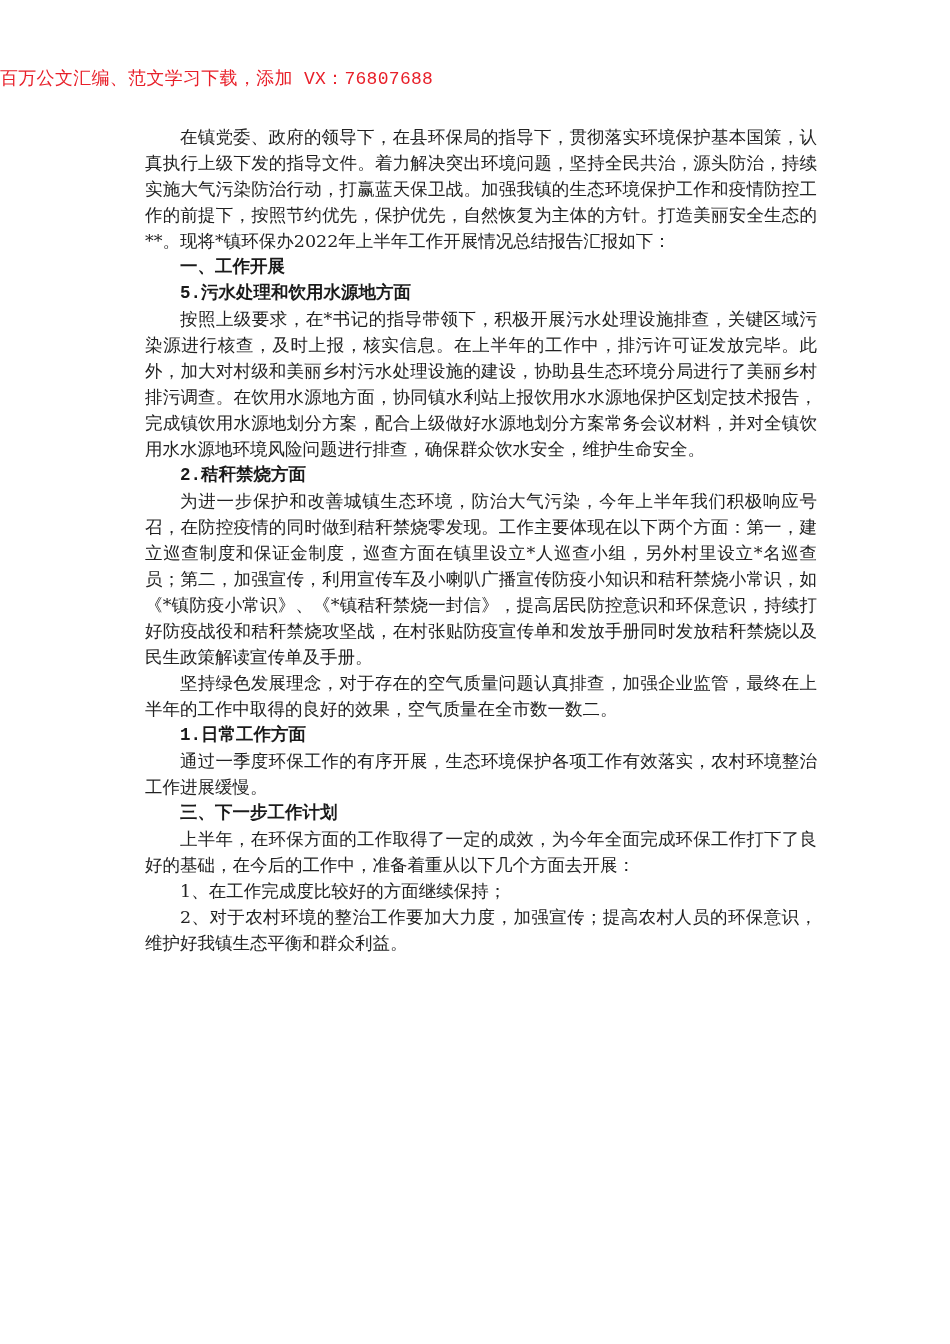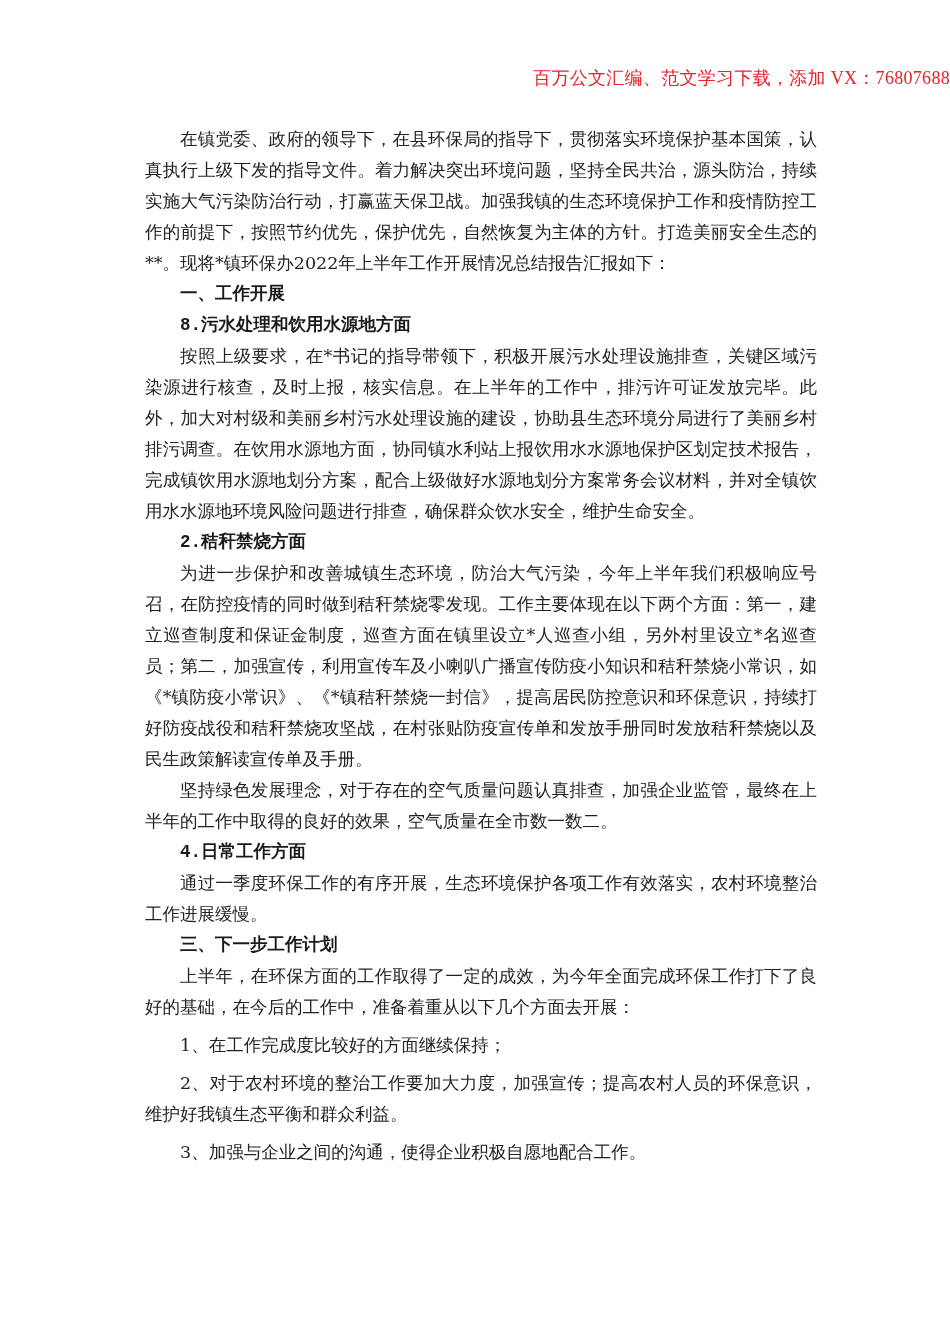--- a/index.html
+++ b/index.html
@@ -1,51 +1,50 @@
 <!DOCTYPE html>
 <html><head>
   <meta charset="utf-8">
   <style>
     html, body { margin: 0; padding: 0; background: #ffffff; }
     body { width: 950px; height: 1344px; position: relative; overflow: hidden; }
     .header {
       position: absolute; top: 66px; left: 0; width: 950px;
-      text-align: right; color: #e8202a;
-      font-family: Liberation Serif, serif;
+      text-align: left; color: #e8202a;
+      font-family: Liberation Mono, monospace;
       font-size: 18px; letter-spacing: 0.3px;
     }
     .doc {
       position: absolute; top: 124px; left: 145px; width: 672px;
       font-family: "DejaVu Serif", "Liberation Serif", serif;
-      font-size: 17.5px; line-height: 31px; color: #222;
+      font-size: 17.5px; line-height: 26px; color: #222;
       text-align: justify; text-justify: inter-character;
     }
     .doc p { margin: 0; text-indent: 2em; }
     .doc .h { font-family: Liberation Mono, monospace; font-weight: bold; color: #1a1a1a; }
-    .doc .li { margin-top: 7px; }
+    .doc .li { margin-top: 0; }
   </style>
 </head>
 <body>
 
 <div class="header">百万公文汇编、范文学习下载，添加 VX：76807688</div>
 
 <div class="doc">
   <p>在镇党委、政府的领导下，在县环保局的指导下，贯彻落实环境保护基本国策，认真执行上级下发的指导文件。着力解决突出环境问题，坚持全民共治，源头防治，持续实施大气污染防治行动，打赢蓝天保卫战。加强我镇的生态环境保护工作和疫情防控工作的前提下，按照节约优先，保护优先，自然恢复为主体的方针。打造美丽安全生态的**。现将*镇环保办2022年上半年工作开展情况总结报告汇报如下：</p>
 
   <p class="h">一、工作开展</p>
-  <p class="h">8.污水处理和饮用水源地方面</p>
+  <p class="h">5.污水处理和饮用水源地方面</p>
   <p>按照上级要求，在*书记的指导带领下，积极开展污水处理设施排查，关键区域污染源进行核查，及时上报，核实信息。在上半年的工作中，排污许可证发放完毕。此外，加大对村级和美丽乡村污水处理设施的建设，协助县生态环境分局进行了美丽乡村排污调查。在饮用水源地方面，协同镇水利站上报饮用水水源地保护区划定技术报告，完成镇饮用水源地划分方案，配合上级做好水源地划分方案常务会议材料，并对全镇饮用水水源地环境风险问题进行排查，确保群众饮水安全，维护生命安全。</p>
 
   <p class="h">2.秸秆禁烧方面</p>
   <p>为进一步保护和改善城镇生态环境，防治大气污染，今年上半年我们积极响应号召，在防控疫情的同时做到秸秆禁烧零发现。工作主要体现在以下两个方面：第一，建立巡查制度和保证金制度，巡查方面在镇里设立*人巡查小组，另外村里设立*名巡查员；第二，加强宣传，利用宣传车及小喇叭广播宣传防疫小知识和秸秆禁烧小常识，如《*镇防疫小常识》、《*镇秸秆禁烧一封信》，提高居民防控意识和环保意识，持续打好防疫战役和秸秆禁烧攻坚战，在村张贴防疫宣传单和发放手册同时发放秸秆禁烧以及民生政策解读宣传单及手册。</p>
 
   <p>坚持绿色发展理念，对于存在的空气质量问题认真排查，加强企业监管，最终在上半年的工作中取得的良好的效果，空气质量在全市数一数二。</p>
 
-  <p class="h">4.日常工作方面</p>
+  <p class="h">1.日常工作方面</p>
 
   <p>通过一季度环保工作的有序开展，生态环境保护各项工作有效落实，农村环境整治工作进展缓慢。</p>
 
   <p class="h">三、下一步工作计划</p>
   <p>上半年，在环保方面的工作取得了一定的成效，为今年全面完成环保工作打下了良好的基础，在今后的工作中，准备着重从以下几个方面去开展：</p>
   <p class="li">1、在工作完成度比较好的方面继续保持；</p>
   <p class="li">2、对于农村环境的整治工作要加大力度，加强宣传；提高农村人员的环保意识，维护好我镇生态平衡和群众利益。</p>
-  <p class="li">3、加强与企业之间的沟通，使得企业积极自愿地配合工作。</p>
 </div>
 
 </body></html>

